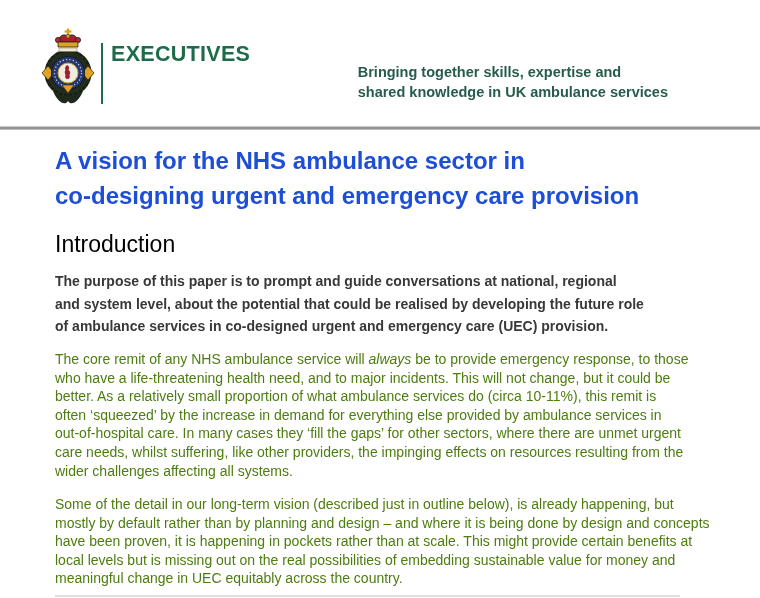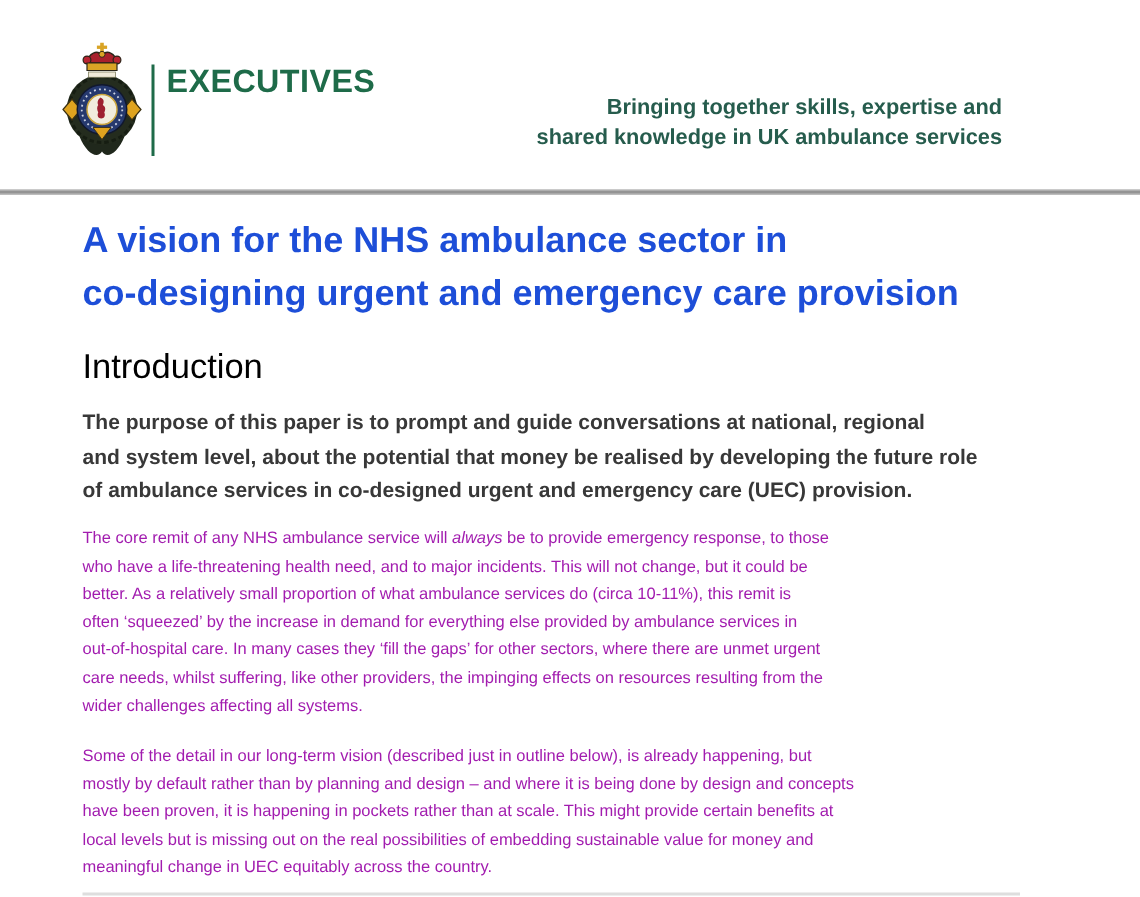--- a/index.html
+++ b/index.html
@@ -8,21 +8,21 @@
     font-family:"Liberation Sans", sans-serif;
   }
   
   .crest{position:absolute;left:39px;top:27px;width:58px;height:81px;}
   .logo-vline{position:absolute;left:101px;top:43px;width:2px;height:61px;background:#1e6b49;}
   .logo-text{position:absolute;left:111px;top:43px;color:#1e6b49;}
   .logo-l1{font-size:13px;font-weight:bold;letter-spacing:0.4px;line-height:14px;margin-top:4px;}
   .logo-l2{font-size:21.5px;font-weight:bold;letter-spacing:0.3px;line-height:22px;}
   .logo-l3{font-size:14px;font-weight:bold;letter-spacing:-0.1px;line-height:16px;}
   .tagline{
-    position:absolute;right:92px;top:62px;text-align:right;
+    position:absolute;right:92px;top:62px;
     font-size:14.5px;font-weight:bold;line-height:20px;color:#265c4d;white-space:pre-line;
   }
   .rule{
     position:absolute;left:0;top:126px;width:760px;height:2px;background:#949494;
     border-top:1px solid #cacaca;border-bottom:1px solid #bdbdbd;
   }
   
   .doc-title{
     position:absolute;left:55px;top:143px;width:680px;
     font-size:24px;font-weight:bold;line-height:35px;color:#1d4ed8;white-space:pre-line;
@@ -30,21 +30,21 @@
   .section-heading{
     position:absolute;left:55px;top:231px;
     font-size:23px;font-weight:400;color:#000000;
   }
   .lead{
     position:absolute;left:55px;top:270px;width:700px;
     font-size:14px;font-weight:bold;line-height:22.5px;color:#383838;white-space:pre-line;
   }
   .body-para{
     position:absolute;left:55px;width:700px;
-    font-size:11px;line-height:18.6px;color:#a21caf;white-space:pre-line;
+    font-size:14px;line-height:18.6px;color:#4d7c0f;white-space:pre-line;
   }
   .p1{top:350px;}
   .p2{top:495px;}
   .p1 .em{font-style:italic;}
   .cutoff-hint{position:absolute;left:55px;top:595px;width:625px;height:2px;background:#dedede;}
 </style>
 </head>
 <body>
 
 <div class="page">
@@ -89,21 +89,21 @@
 shared knowledge in UK ambulance services</div>
 
   <div class="rule"></div>
 
   <h1 class="doc-title" style="margin:0">A vision for the NHS ambulance sector in
 co-designing urgent and emergency care provision</h1>
 
   <h2 class="section-heading" style="margin:0">Introduction</h2>
 
   <p class="lead" style="margin:0">The purpose of this paper is to prompt and guide conversations at national, regional
-and system level, about the potential that money be realised by developing the future role
+and system level, about the potential that could be realised by developing the future role
 of ambulance services in co-designed urgent and emergency care (UEC) provision.</p>
 
   <p class="body-para p1" style="margin:0"><span>The core remit of any NHS ambulance service will </span><span class="em">always</span><span> be to provide emergency response, to those
 who have a life-threatening health need, and to major incidents. This will not change, but it could be
 better. As a relatively small proportion of what ambulance services do (circa 10-11%), this remit is
 often ‘squeezed’ by the increase in demand for everything else provided by ambulance services in
 out-of-hospital care. In many cases they ‘fill the gaps’ for other sectors, where there are unmet urgent
 care needs, whilst suffering, like other providers, the impinging effects on resources resulting from the
 wider challenges affecting all systems.</span></p>
 

